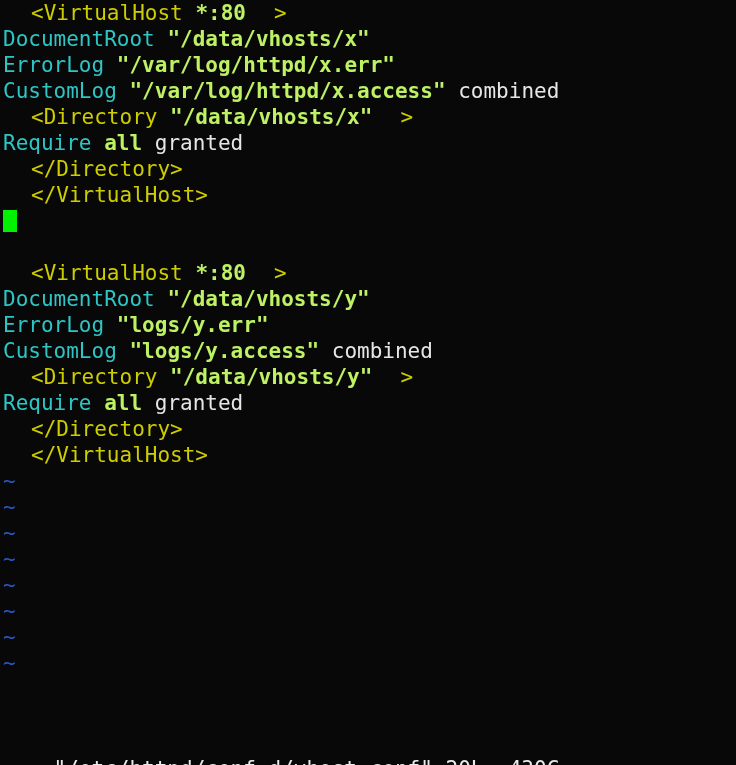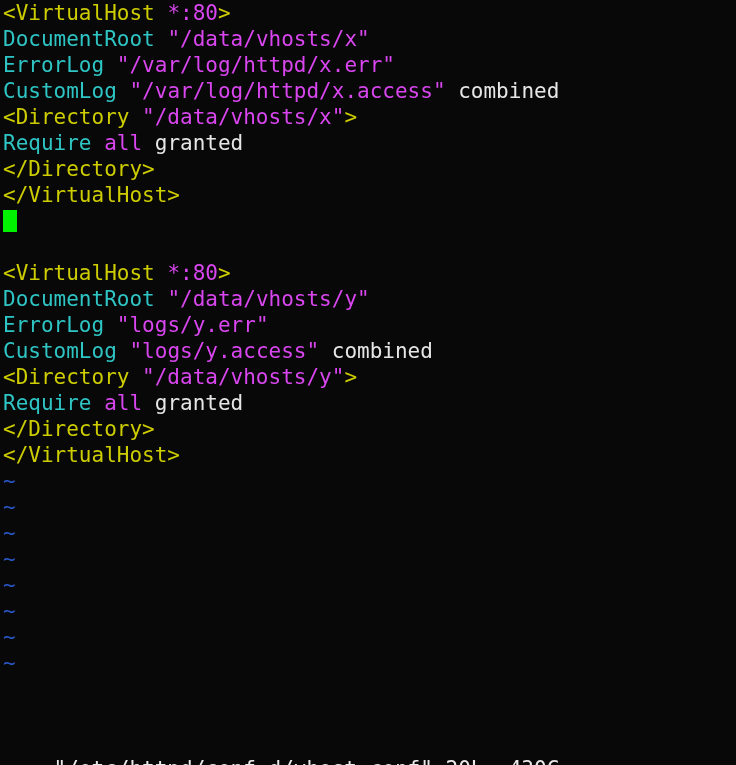--- a/index.html
+++ b/index.html
@@ -25,23 +25,23 @@
     height: 26px;
     line-height: 26px;
     font-size: 21px;
     letter-spacing: 0px;
     white-space: pre;
     padding-left: 3px;
     box-sizing: border-box;
     font-family: "DejaVu Sans Mono", "Liberation Mono", monospace;
   }
   .tok { white-space: pre; }
-  .c-tag     { color: #cdcd00; }
+  .c-tag     { color: #cdcd00; margin-left: 28px; }
   .c-dir     { color: #2fc5c5; }
-  .c-str     { color: #d946ef; }
+  .c-str     { color: #bef264; font-weight: bold; }
   .c-plain   { color: #e6e6e6; }
   .c-tilde   { color: #2a57c8; }
   .c-status  { color: #eaeaea; }
   .cursor-line {
     position: relative;
   }
   .cursor-block {
     display: inline-block;
     width: 14px;
     height: 22px;

